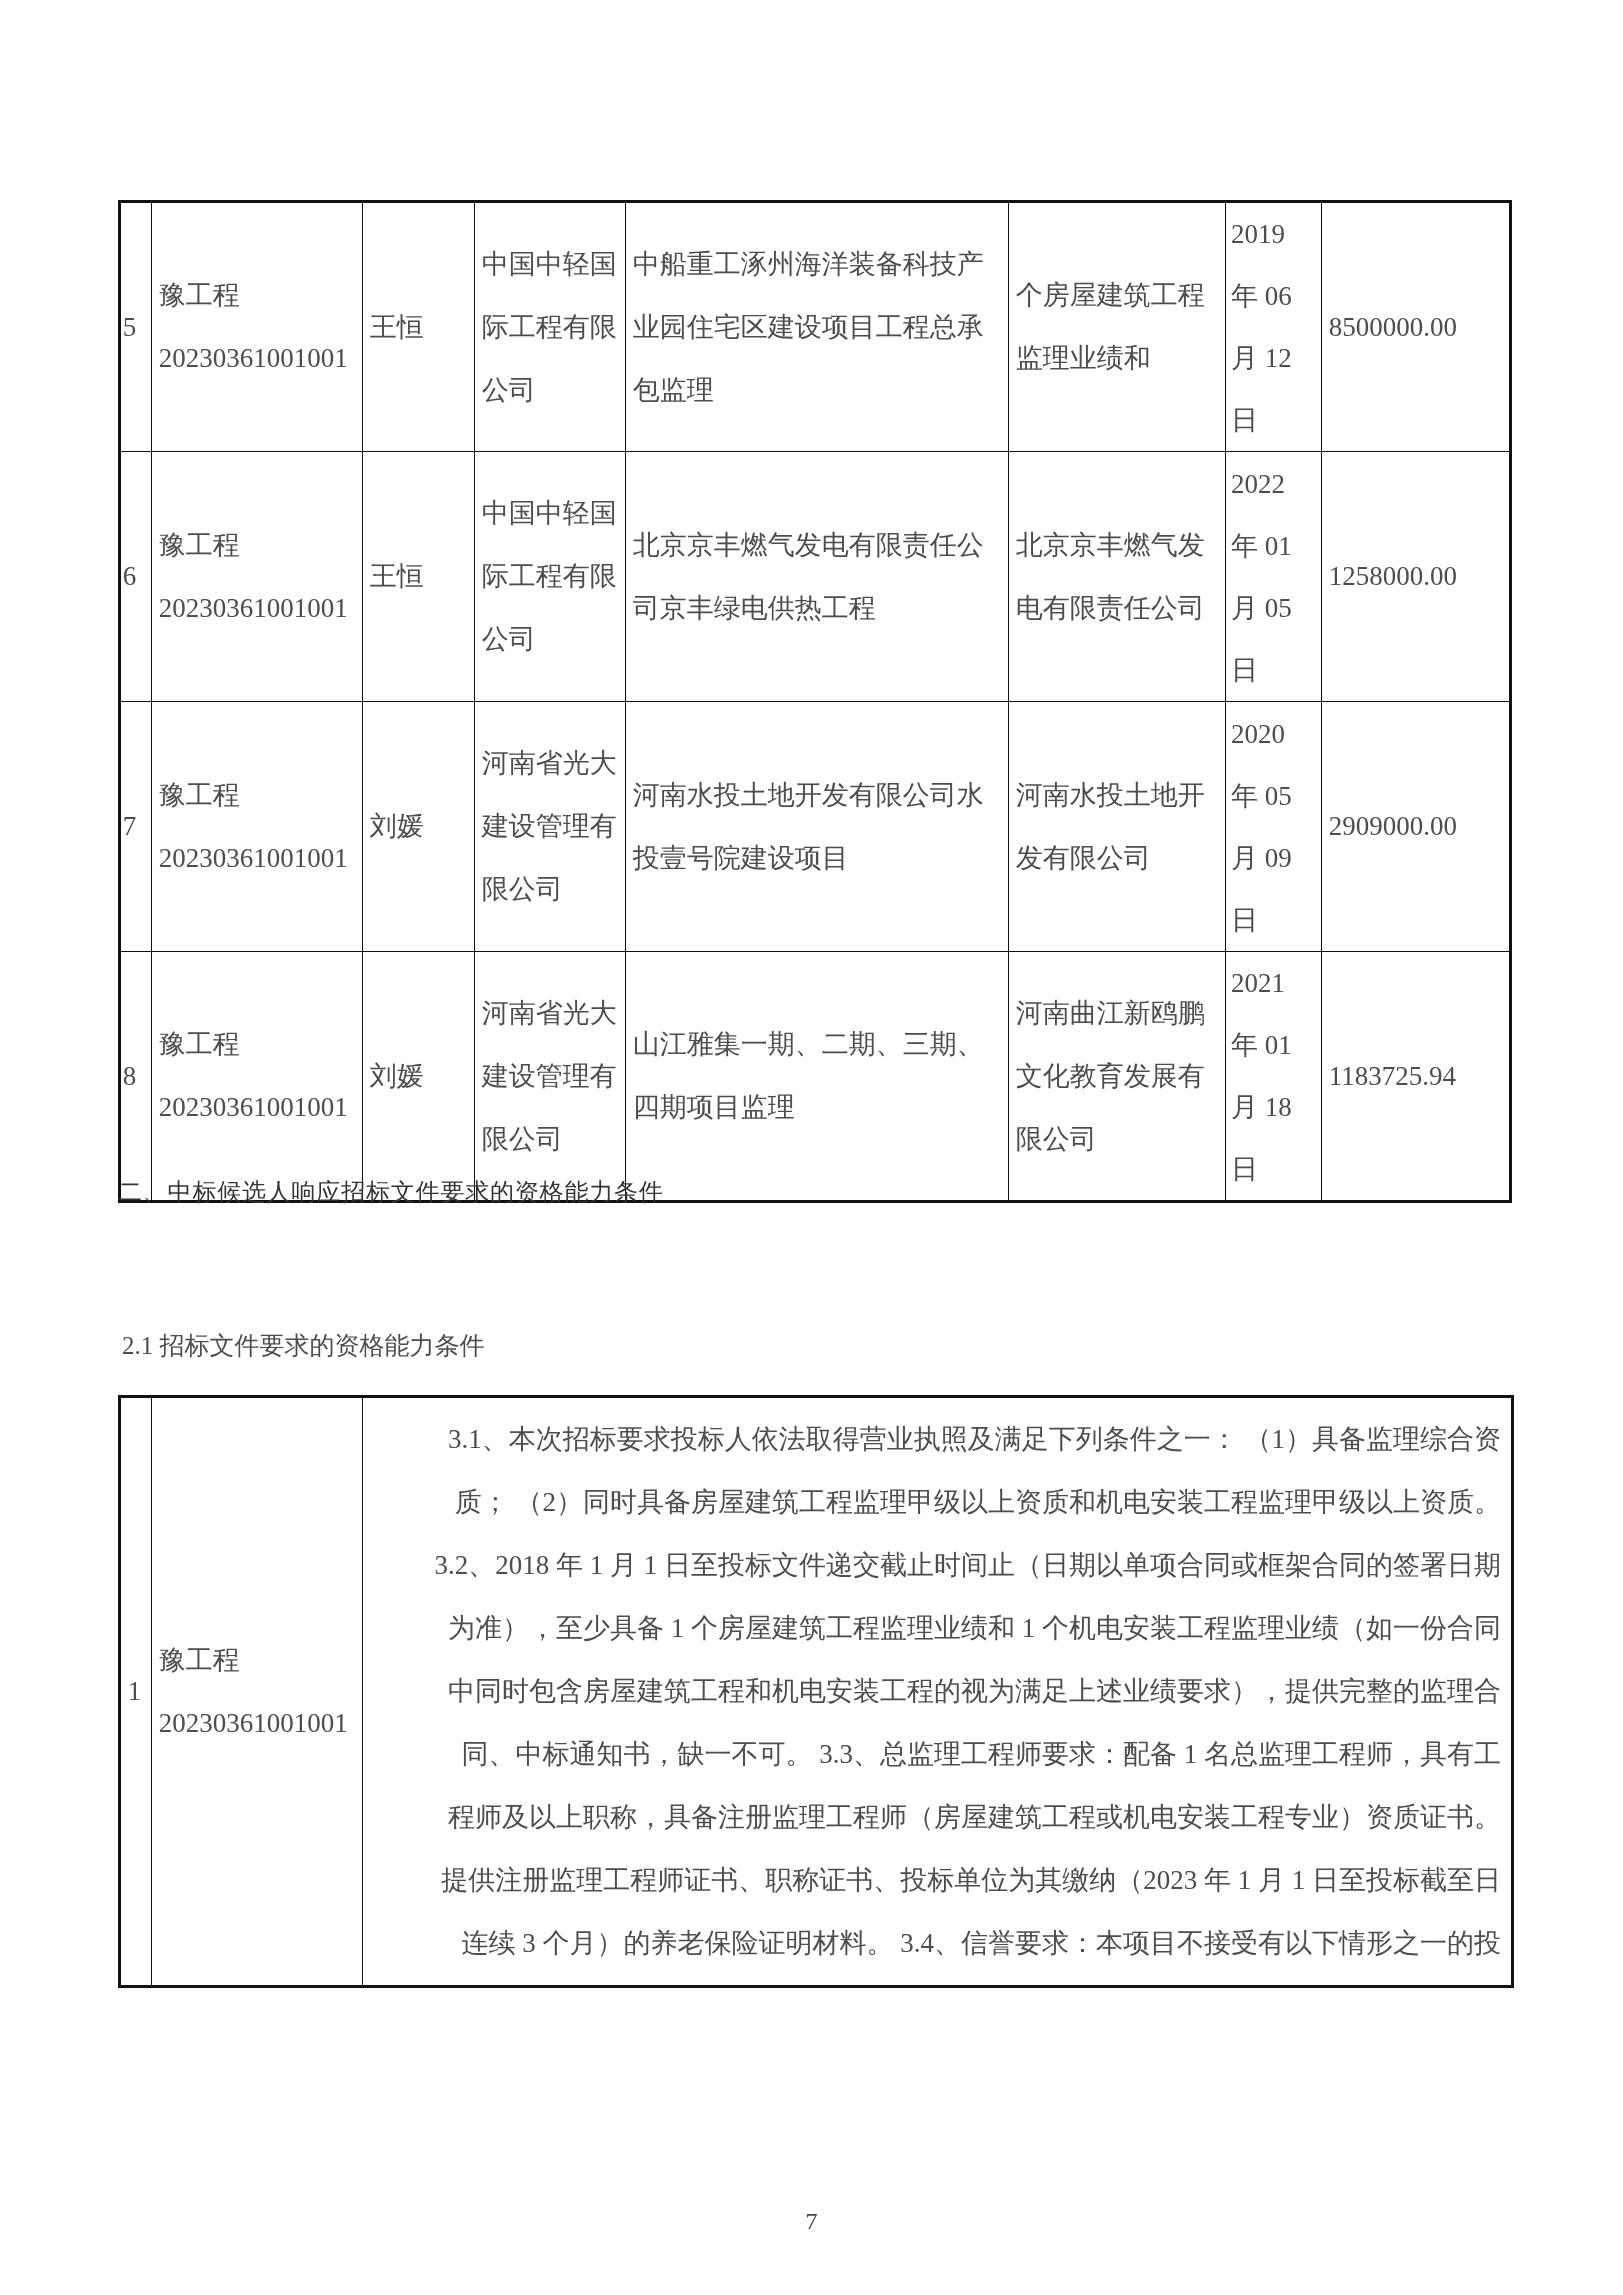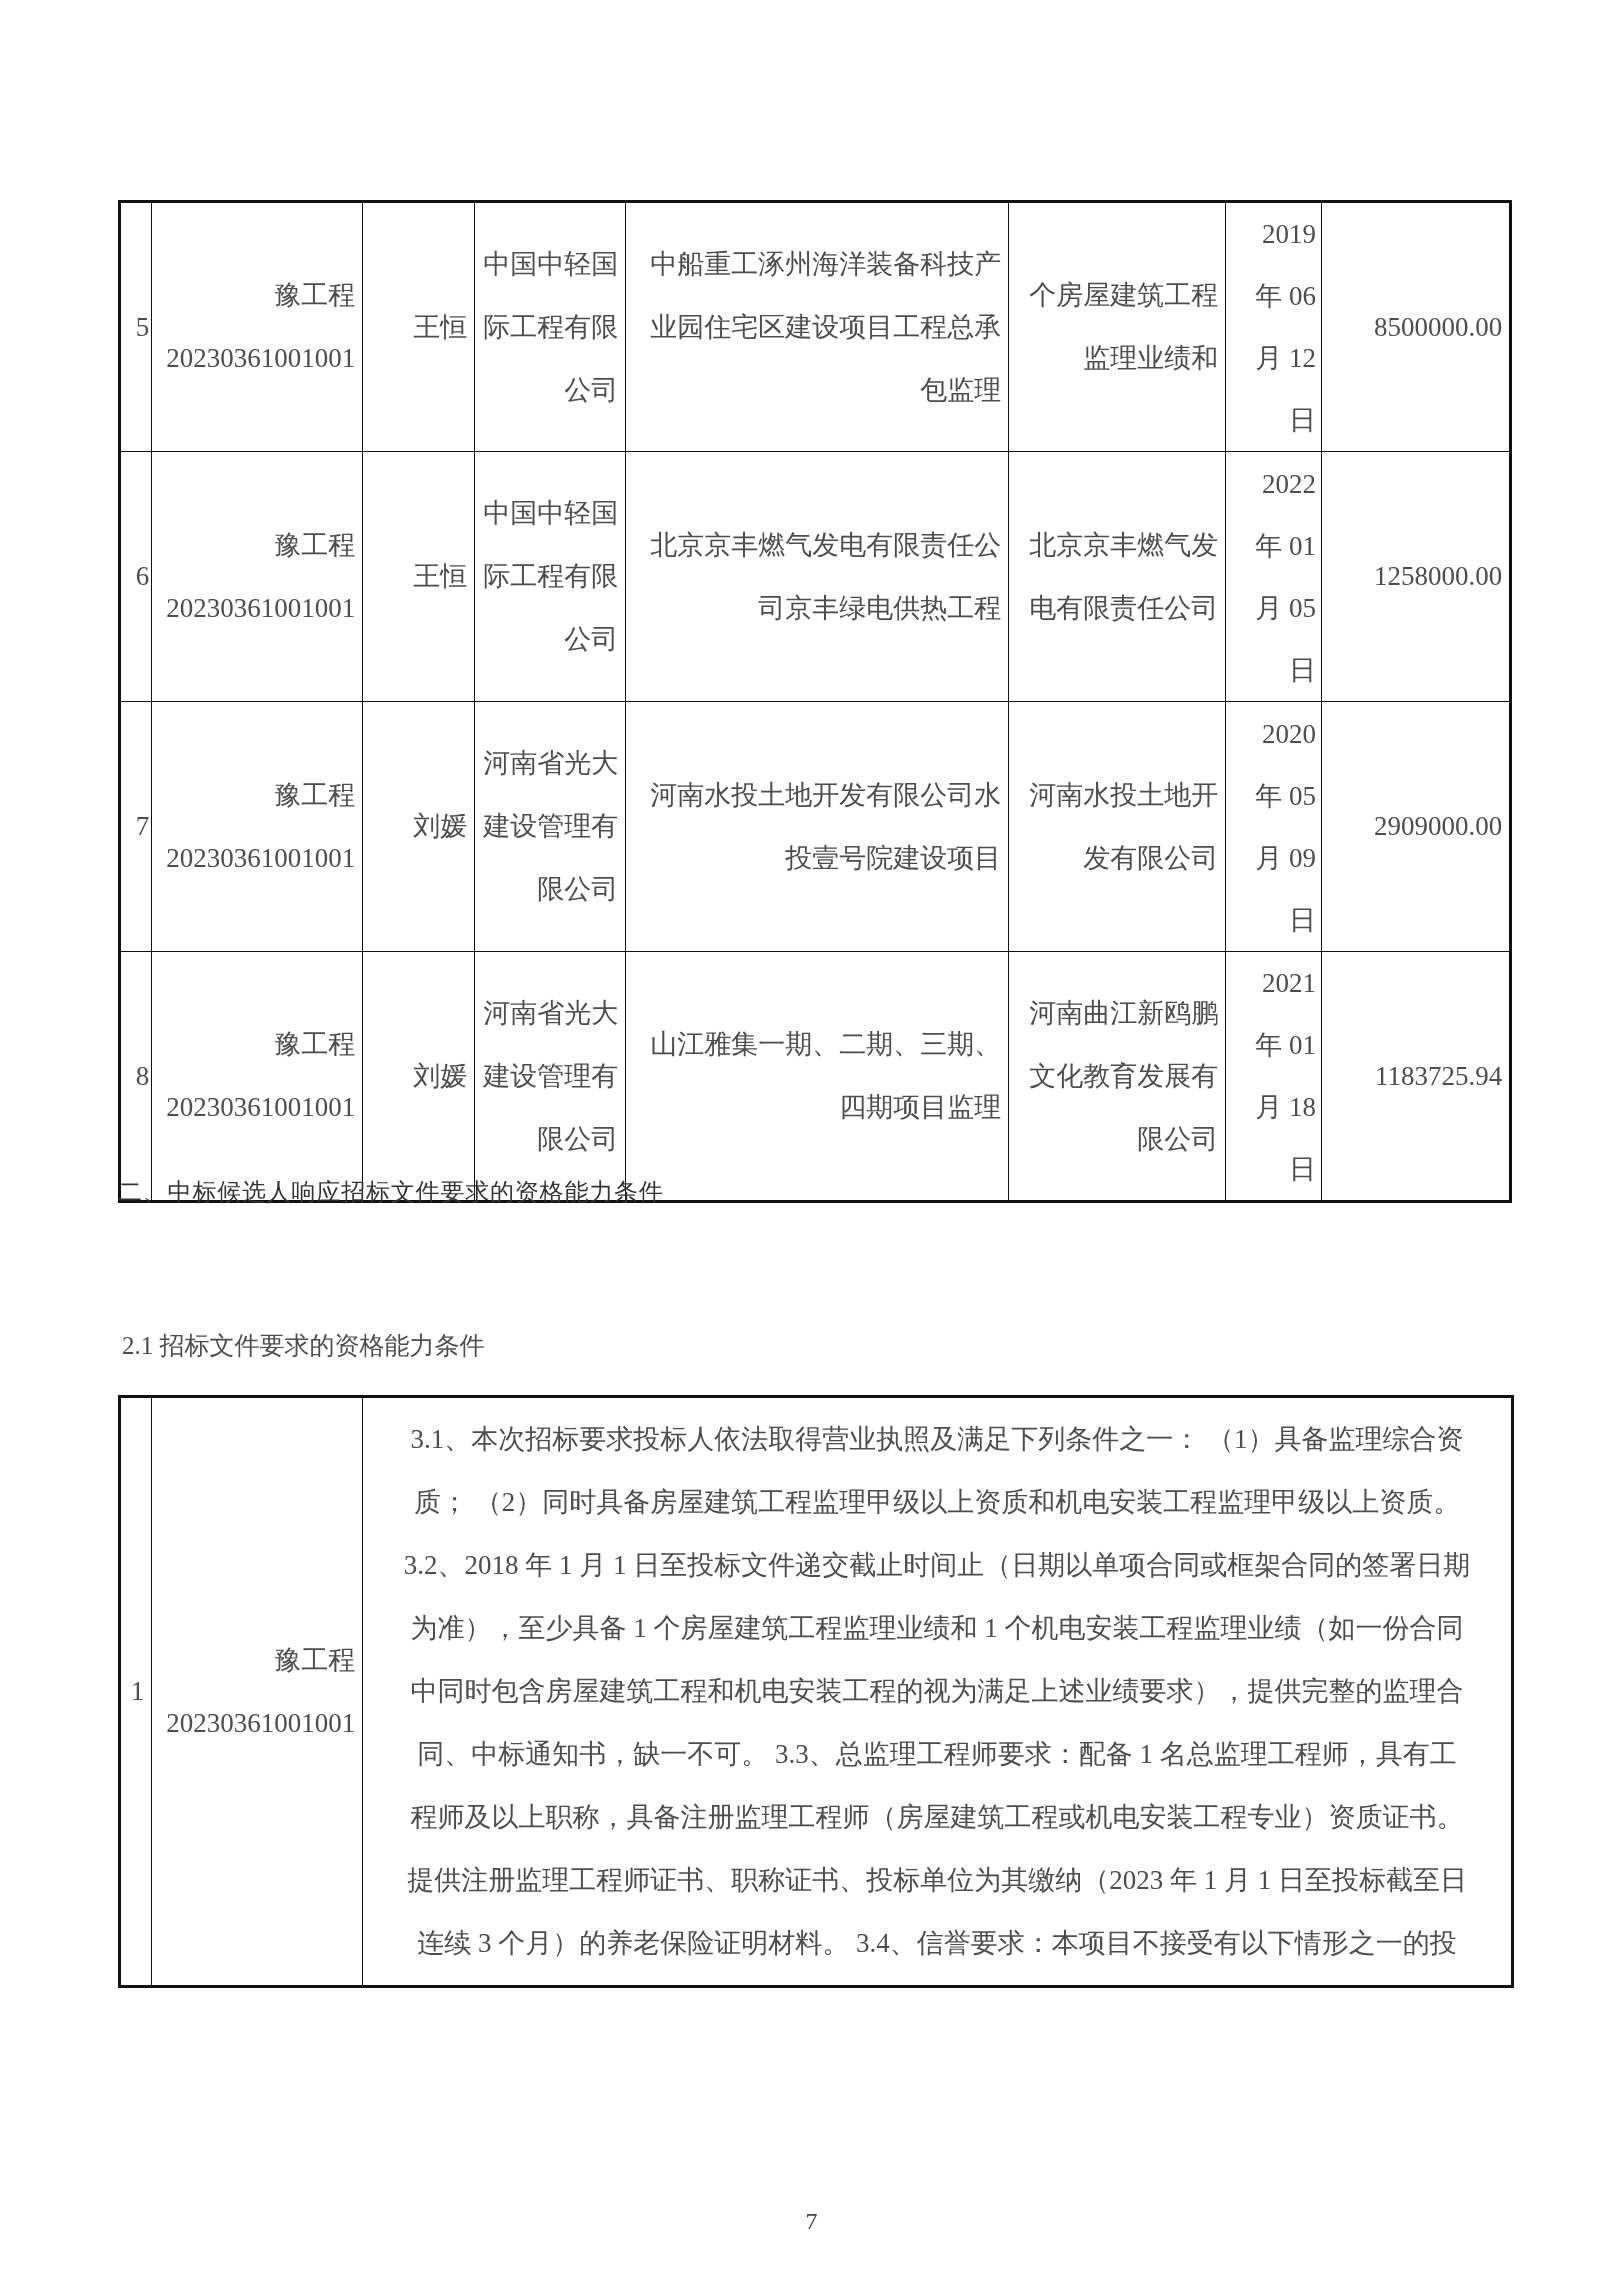--- a/index.html
+++ b/index.html
@@ -9,21 +9,21 @@
     font-family: "Liberation Serif", "DejaVu Serif", serif;
     color: #4d4d4d;
     position: relative;
   }
   .page { position: relative; width: 1623px; height: 2295px; overflow: hidden; }
 
   table { border-collapse: collapse; table-layout: fixed; }
   .doc-table { position: absolute; left: 118px; border: 3.4px solid #111; }
   .doc-table td, .doc-table th {
     border: 1.7px solid #111;
-    text-align: right;
+    text-align: left;
     vertical-align: middle;
     font-size: 27px;
     line-height: 63px;
     font-weight: normal;
     color: #4d4d4d;
     padding: 0 6.8px;
     overflow: hidden;
   }
 
   .t1 { top: 200px; width: 1393px; }
@@ -40,21 +40,21 @@
   }
   .subheading {
     position: absolute; left: 122px; top: 1329px;
     font-size: 25px; color: #4d4d4d;
   }
 
   .t2 { top: 1395px; width: 1393px; }
   .t2 tr.hdr { height: 96px; }
   .t2 tr.hdr th { line-height: 47px; padding: 0 1.7px; border-bottom: 3.4px solid #111; }
   .t2 tr.body-row { height: 590px; }
-  .t2 td.cond-cell { text-align: center; padding: 0 10px; }
+  .t2 td.cond-cell { text-align: right; padding: 0 10px; }
   .cond-line { font-size: 27px; line-height: 63px; white-space: nowrap; }
 
   .page-number {
     position: absolute; left: 0; top: 2208px; width: 1623px;
     text-align: center; font-size: 24px; color: #444444;
   }
 </style>
 </head>
 <body>
 

